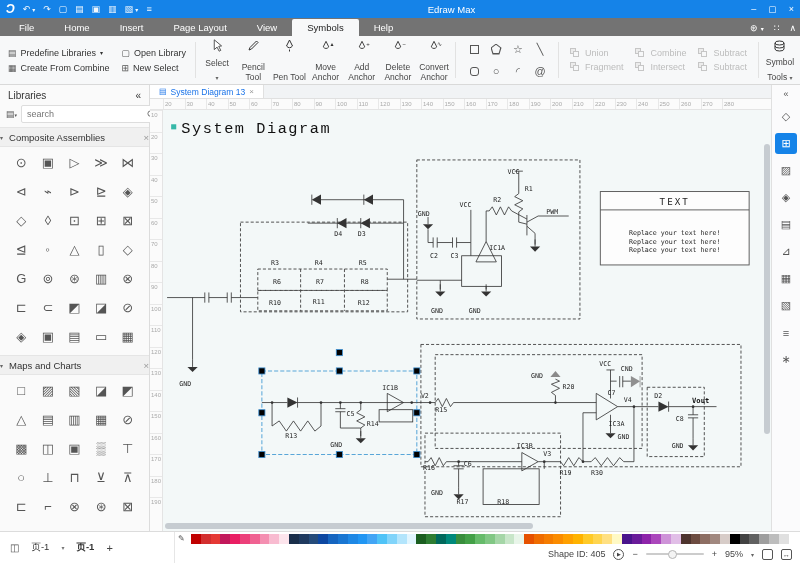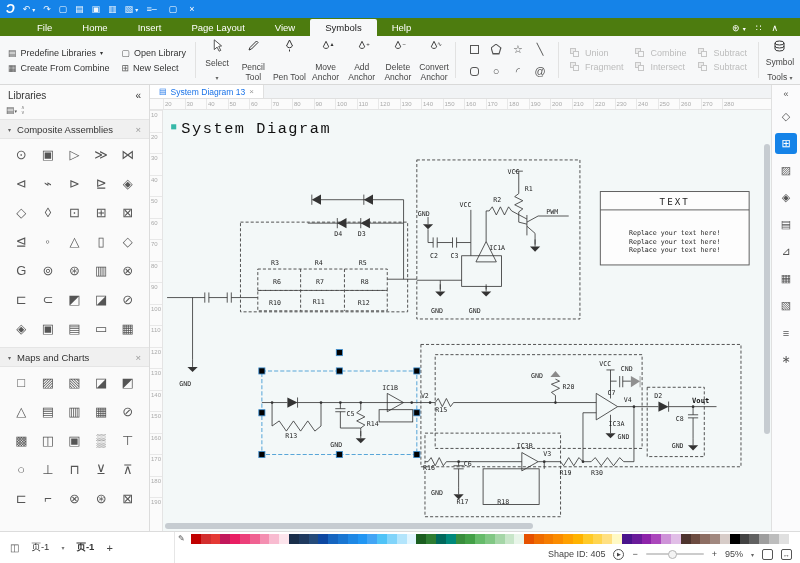--- a/index.html
+++ b/index.html
@@ -10,21 +10,21 @@
   
   .titlebar { height:18px; background:#1583e8; color:#fff; display:flex; align-items:center; padding:0 6px; flex:0 0 auto; }
   .tb-left { display:flex; align-items:center; gap:8px; }
   .logo { font-weight:bold; font-size:12px; font-style:italic; }
   .qat { display:flex; align-items:center; gap:8px; font-size:9px; opacity:.95; }
   .qat .caret { font-size:6px; margin-left:-6px; }
   .tb-center { flex:1; text-align:center; font-size:9.5px; }
   .tb-right { display:flex; align-items:center; gap:12px; font-size:9px; }
 
   
-  .menubar { height:18px; background:#4d7c0f; display:flex; align-items:flex-end; padding:0 22px; color:#fff; flex:0 0 auto;text-align:center; }
+  .menubar { height:18px; background:#737373; display:flex; align-items:flex-end; padding:0 4px; color:#fff; flex:0 0 auto;text-align:center; }
   .menu-tab { padding:3px 15px 3px; font-size:9.5px; cursor:default; }
   .menu-tab.active { background:#f7f8f9; color:#222; border-radius:2px 2px 0 0; }
   .mb-right { margin-left:auto; display:flex; align-items:center; gap:10px; padding-bottom:3px; font-size:9px; }
   .mb-right .caret { font-size:6px; margin-left:-7px; }
 
   
   .ribbon { height:49px; background:#f7f8f9; border-bottom:1px solid #d9d9d9; display:flex; align-items:stretch; padding:2px 2px; flex:0 0 auto; }
   .rsep { width:1px; background:#e2e2e2; margin:4px 3px; }
   .lib-col { display:flex; flex-direction:column; justify-content:center; gap:5px; padding:0 6px; }
   .lib-item { display:flex; gap:4px; align-items:center; font-size:9px; color:#333; white-space:nowrap; }
@@ -48,21 +48,21 @@
   
   .main { flex:1; display:flex; min-height:0; }
 
   .sidebar { width:150px; border-right:1px solid #dcdcdc; background:#fafafa; display:flex; flex-direction:column; flex:0 0 auto; }
   .sb-header { height:20px; display:flex; align-items:center; justify-content:space-between; padding:0 8px; font-size:10px; color:#333; }
   .sb-search { display:flex; align-items:center; margin:0 6px 4px; gap:4px; flex:0 0 auto; }
   .lib-stack { font-size:9px; color:#555; }
   .search-box { flex:1; background:#fff; border:1px solid #ddd; height:18px; display:flex; align-items:center; padding:0 5px; border-radius:2px; gap:3px; }
   .search-box input { border:none; outline:none; flex:1; font-size:9px; color:#777; background:transparent; min-width:20px; font-family:"Liberation Sans",sans-serif; }
   .spinners { display:flex; flex-direction:column; font-size:5px; color:#888; line-height:1; }
-  .sb-section-h { height:20px; background:#f0f0f0; border-top:1px solid #e5e5e5; border-bottom:1px solid #e5e5e5; display:flex; align-items:center; padding:0 8px; gap:6px; font-size:9.5px; color:#333; flex:0 0 auto; }
+  .sb-section-h { height:20px; background:#f0f0f0; border-top:1px solid #e5e5e5; border-bottom:1px solid #e5e5e5; display:flex; align-items:center; padding:0 0; gap:6px; font-size:9.5px; color:#333; flex:0 0 auto; }
   .sb-section-h .x { margin-left:auto; color:#999; }
   .sb-section-h .tri { font-size:6px; color:#666; }
   .sym-grid { display:grid; grid-template-columns:repeat(5,1fr); padding:8px 8px; row-gap:14px; justify-items:center; font-size:13px; color:#555; overflow:hidden; }
   .sym-grid.g1 { height:208px; align-content:start; }
   .sym-grid.g2 { flex:1; align-content:start; }
 
   .canvas-col { flex:1; display:flex; flex-direction:column; min-width:0; background:#f0f2f4; }
   .tabbar { height:14px; background:#f1f3f5; display:flex; align-items:stretch; border-bottom:1px solid #e0e0e0; flex:0 0 auto; }
   .doc-tab { display:flex; align-items:center; gap:4px; padding:0 9px; background:#fff; font-size:8.5px; color:#1a73e8; border-right:1px solid #e0e0e0; }
   .doc-tab .doc-ic { font-size:8px; }
@@ -124,20 +124,21 @@
         <span>↷</span>
         <span>▢</span>
         <span>▤</span>
         <span>▣</span>
         <span>▥</span>
         <span>▧</span>
           <span class="caret">▾</span>
         <span>≡</span>
       </span>
     </div>
+    <div class="tb-center">Edraw Max</div>
     <div class="tb-right">
       <span>–</span>
       <span>▢</span>
       <span>×</span>
     </div>
   </div>
 
   <div class="menubar">
     <span class="menu-tab">File</span>
     <span class="menu-tab">Home</span>
@@ -311,20 +312,27 @@
 
   <div class="main">
 
     <div class="sidebar">
       <div class="sb-header">
         <span>Libraries</span>
         <span>«</span>
       </div>
       <div class="sb-search">
         <span class="lib-stack"><span>▤</span><span style="font-size:5px">▾</span></span>
+        <span class="search-box">
+          <input placeholder="search" style="">
+          <svg width="9" height="9" viewBox="0 0 10 10">
+              <circle cx="4" cy="4" r="3" fill="none" stroke="#666"></circle>
+              <line x1="6.3" y1="6.3" x2="9" y2="9" stroke="#666"></line>
+            </svg>
+        </span>
         <span class="spinners">
             <span>∧</span>
             <span>∨</span>
           </span>
       </div>
       <div class="sb-section-h">
         <span class="tri">▾</span>
         <span>Composite Assemblies</span>
         <span class="x">×</span>
       </div>

